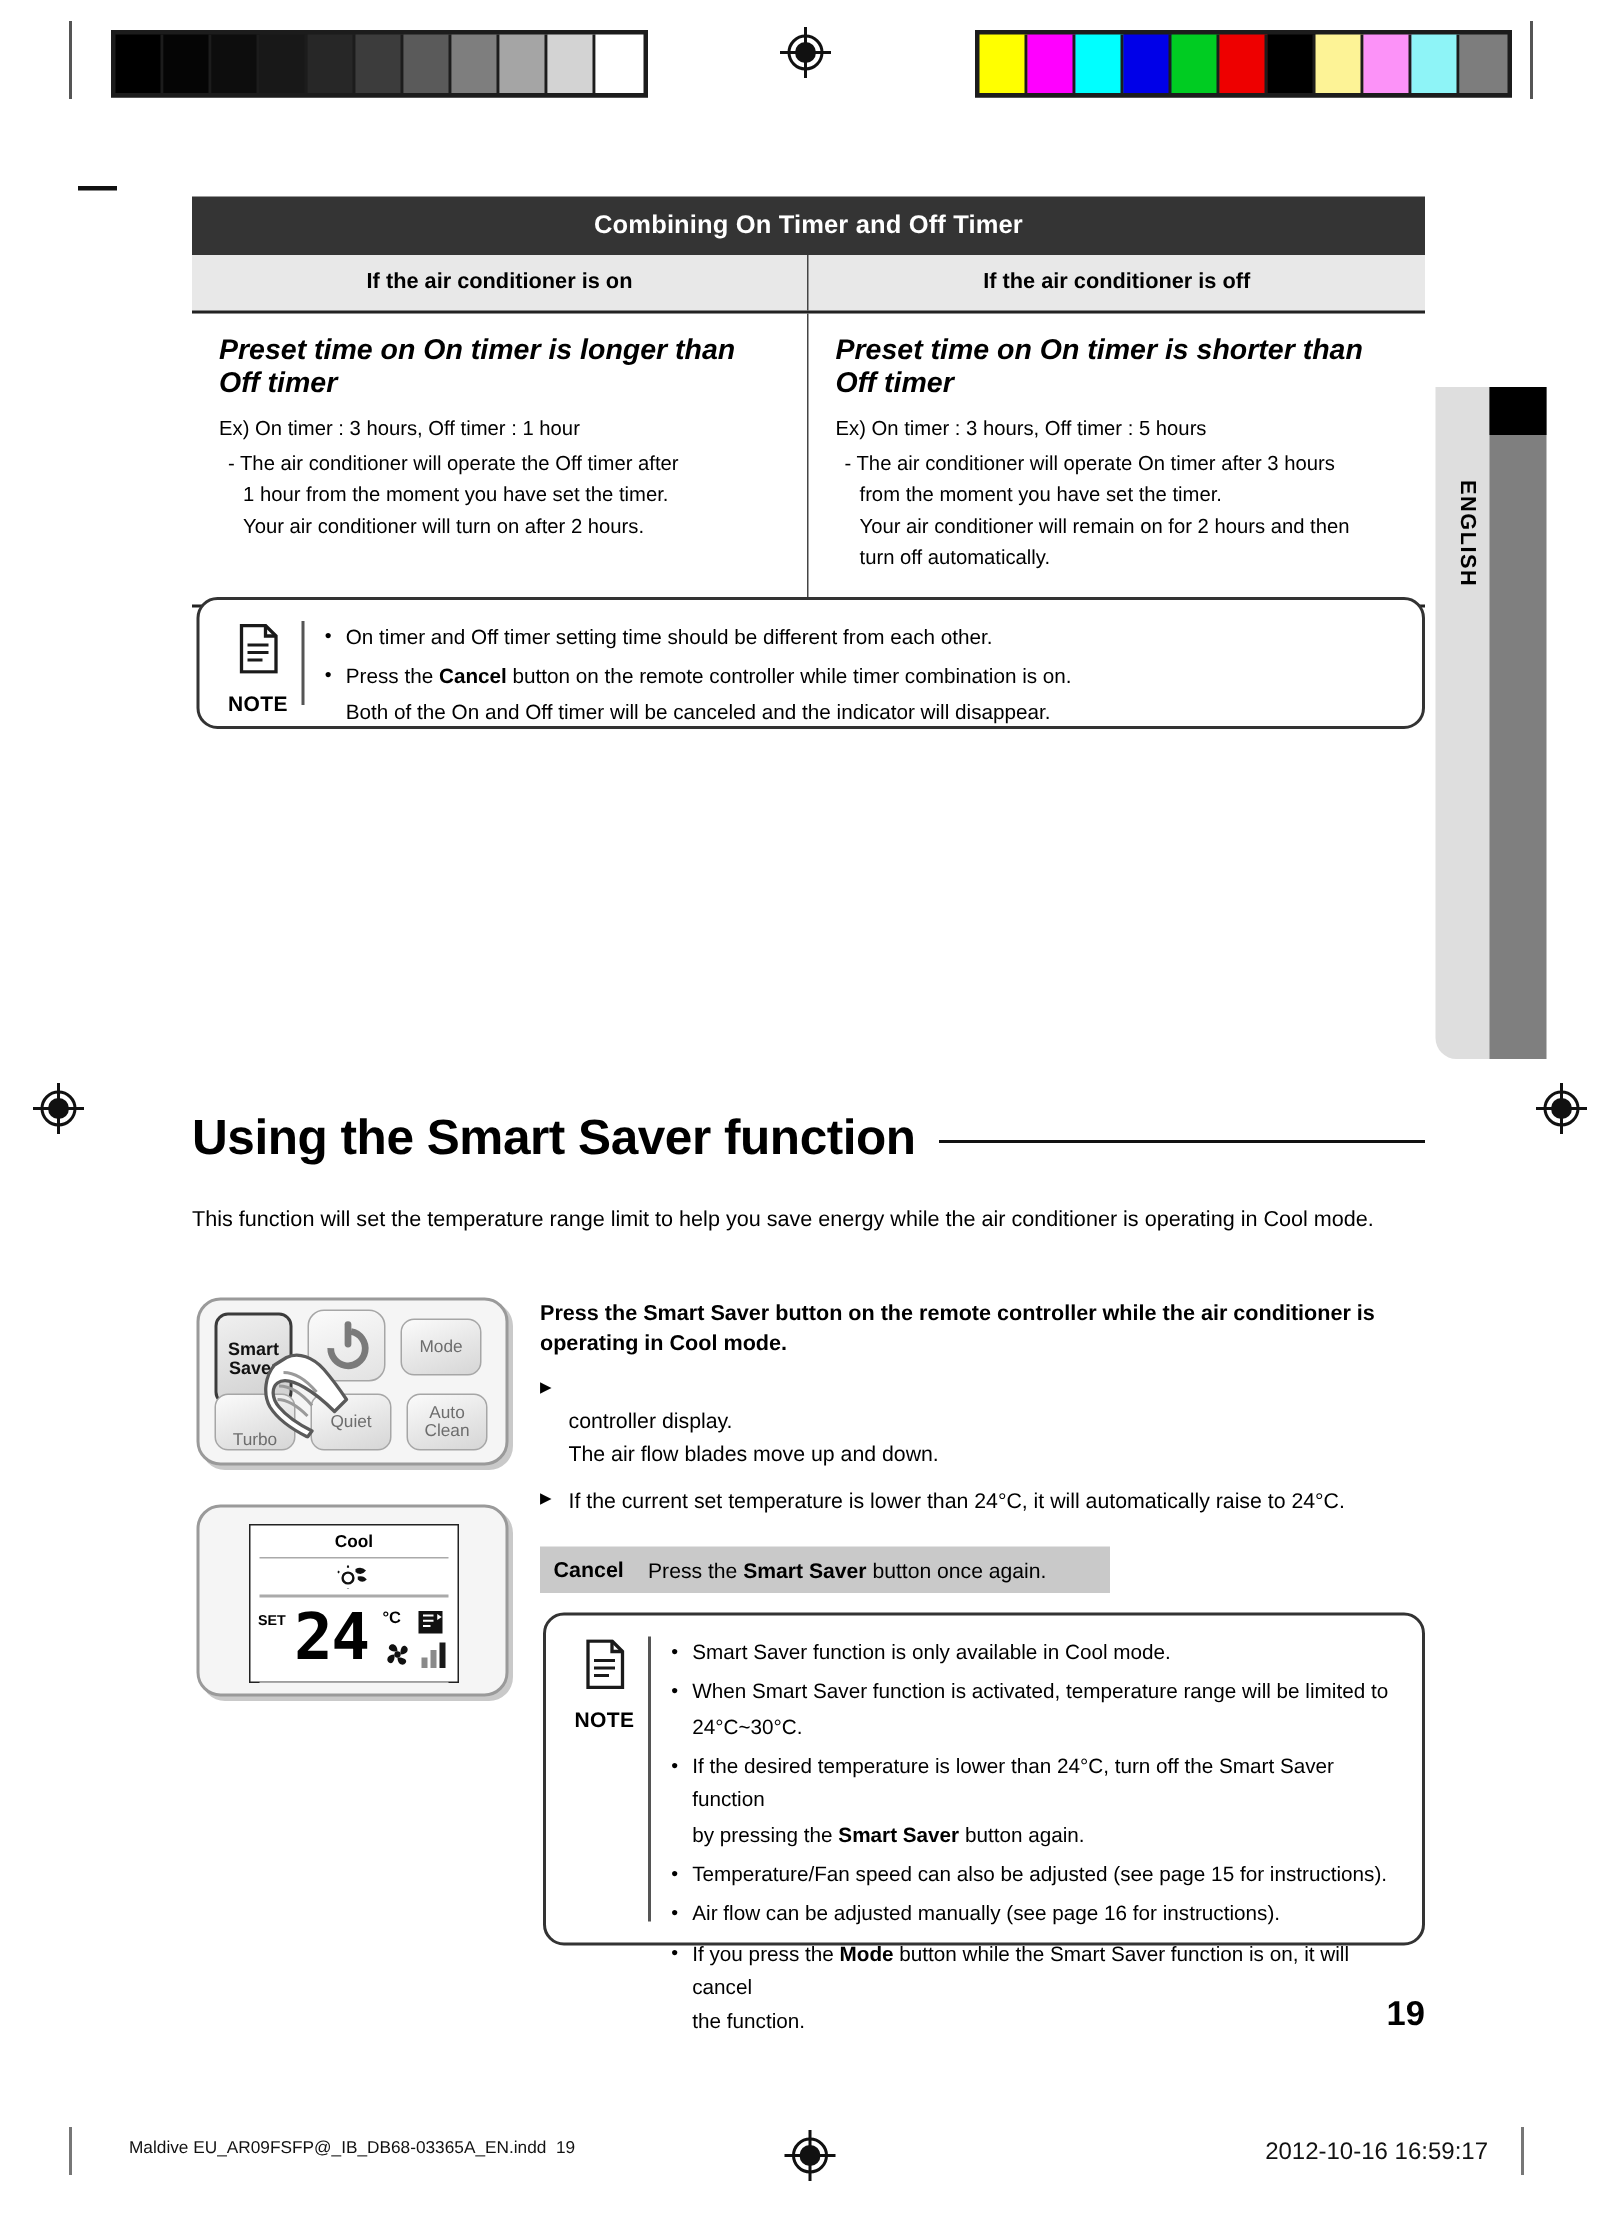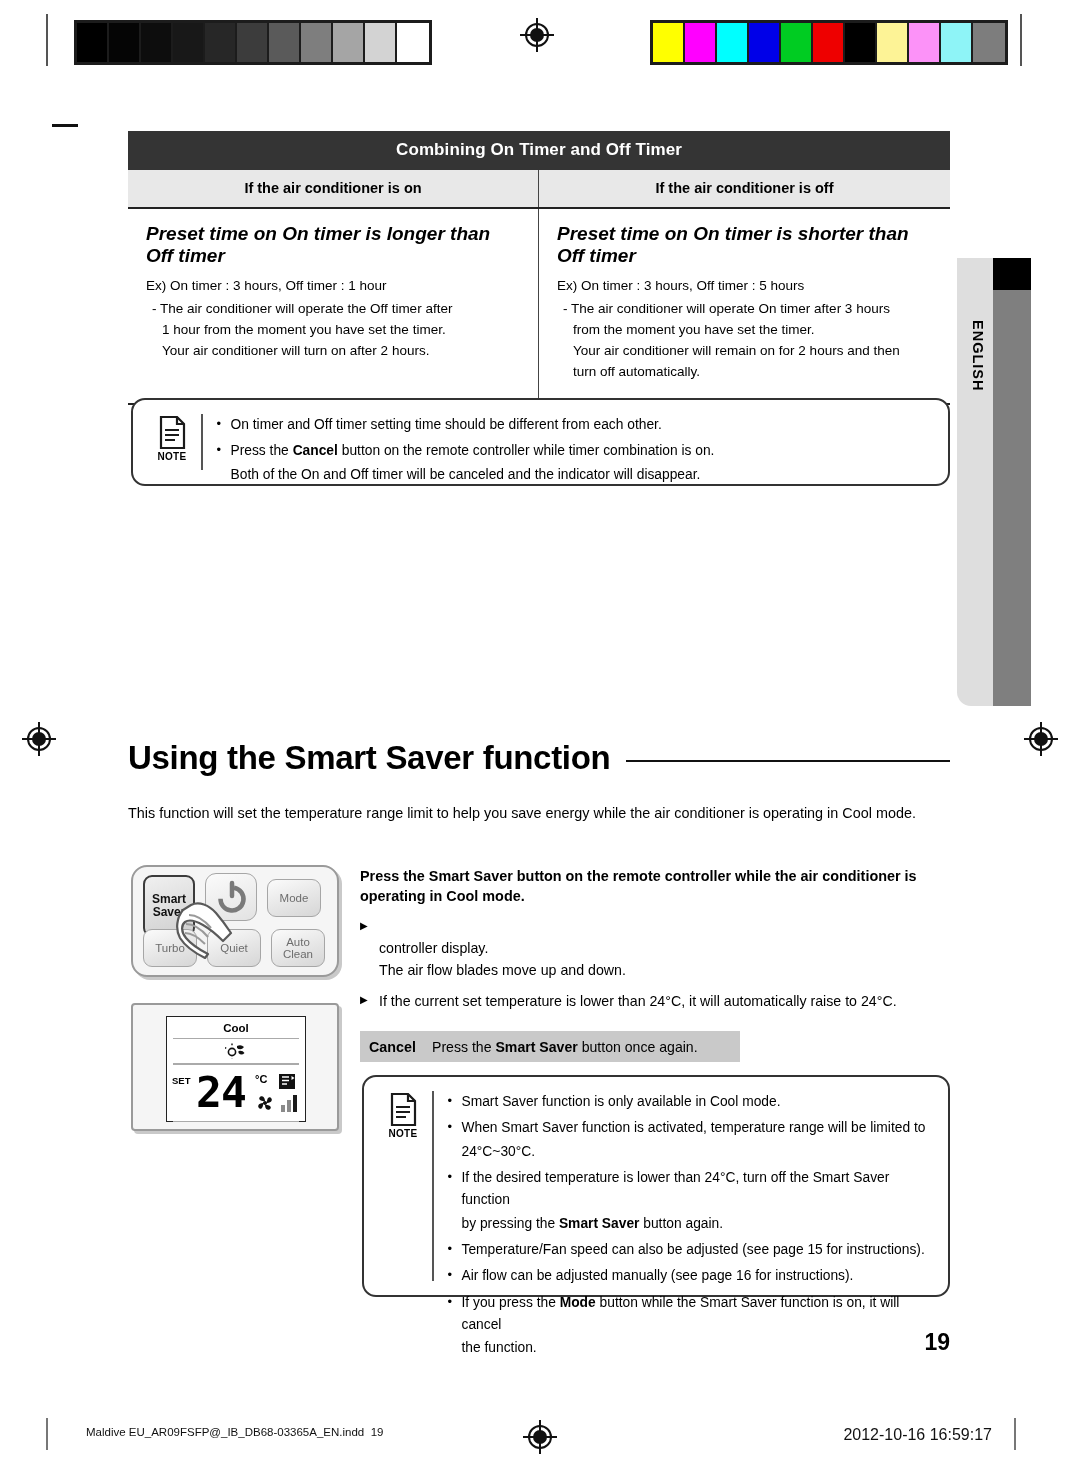--- a/index.html
+++ b/index.html
@@ -49,21 +49,21 @@
   .cell-ex { font-size:13.5px; margin-bottom:6px; }
   .cell-dash { font-size:13.5px; padding-left:16px; text-indent:-10px; line-height:1.55; }
 
   
   .notebox { position:absolute; border:2px solid #333; border-radius:14px;
       background:#fff; display:flex; padding:14px 16px 14px 10px; }
   .note-ico { width:58px; flex:0 0 58px; display:flex; flex-direction:column;
       align-items:center; padding-top:2px; }
   .note-ico .doc { position:relative; width:27px; height:33px; }
   .note-ico .doc svg { display:block; }
-  .note-ico .lbl { font-size:10px; font-weight:bold; letter-spacing:.3px; margin-top:2px; }
+  .note-ico .lbl { font-size:14px; font-weight:bold; letter-spacing:.3px; margin-top:12px; }
   .note-div { width:1.5px; background:#555; margin:0 12px 0 0; align-self:stretch; }
   .note-body { flex:1; }
   .note-li { position:relative; font-size:13.8px; line-height:1.62;
       padding-left:16px; margin-bottom:4px; }
   .note-li:before { content:"\2022"; position:absolute; left:2px; top:-1px; font-size:13px; }
   .note-li.cont:before { content:""; }
   .note-li.cont { padding-left:16px; margin-top:-3px; }
 
   
   .h1wrap { position:absolute; left:128px; top:739px; width:822px; display:flex; align-items:center;justify-content:flex-end; }
@@ -82,21 +82,21 @@
   .btn.dark { background: linear-gradient(160deg,#f0f0f0 0%,#cfcfcf 100%);
       border:2px solid #3b3b3b; color:#111; font-weight:bold; font-size:12px; }
   .powerbtn { position:absolute; left:72px; top:6px; width:52px; height:48px;
       border:1.6px solid #a6a6a6; border-radius:11px;
       background: linear-gradient(160deg,#fbfbfb,#e2e2e2); }
   .powerbtn svg { position:absolute; left:9px; top:6px; }
   .hand { position:absolute; left:42px; top:30px; width:70px; height:62px; pointer-events:none; }
 
   
   .lcdmod { position:absolute; left:131px; top:1003px; width:208px; height:128px;
-      border:2px solid #9a9a9a; border-radius:4px; background:#f5f5f5;
+      border:2px solid #9a9a9a; border-radius:16px; background:#f5f5f5;
       box-shadow: 3px 3px 0 #c9c9c9; }
   .lcd { position:absolute; left:33px; top:11px; width:140px; height:106px;
       border:1.8px solid #222; background:#fff; }
   .lcd .mode { text-align:center; font-size:11.5px; font-weight:bold; margin-top:5px; }
   .lcd .ln { height:1.4px; background:#aaa; margin:4px 6px; }
   .lcd .row2 { height:16px; display:flex; align-items:center; justify-content:center; }
   .lcd .row3 { position:relative; height:48px; }
   .lcd .setlbl { position:absolute; left:5px; top:6px; font-size:9.5px; font-weight:bold; }
   .lcd .temp { position:absolute; left:29px; top:-2px; font-size:43px; font-weight:bold;
       font-family:"DejaVu Sans Mono", monospace; letter-spacing:-1px; }
@@ -259,21 +259,21 @@
     </div>
     <div class="powerbtn">
       <svg width="34" height="34" viewBox="0 0 34 34">
         <circle cx="17" cy="19" r="11.5" fill="none" stroke="#7a7a7a" stroke-width="4.5" stroke-dasharray="52 20" transform="rotate(-80 17 19)"></circle>
         <line x1="17" y1="3" x2="17" y2="16" stroke="#7a7a7a" stroke-width="4.5" stroke-linecap="round"></line>
       </svg>
     </div>
     <div class="btn" style="left:134px; top:12px; width:54px; height:38px;">
       <span>Mode</span>
     </div>
-    <div class="btn" style="left:10px; top:62px; width:54px; height:38px;">
+    <div class="btn" style="left:10px; top:62px; width:54px; height:38px;align-items:flex-end;">
       <span>Turbo</span>
     </div>
     <div class="btn" style="left:74px; top:62px; width:54px; height:38px;">
       <span>Quiet</span>
     </div>
     <div class="btn" style="left:138px; top:62px; width:54px; height:38px;">
       <span>Auto<br>Clean</span>
     </div>
     <svg class="hand" viewBox="0 0 70 62">
       <path d="M16 8 C24 4 34 8 41 16 C47 23 52 30 56 36 L48 44 C42 38 35 32 28 28

